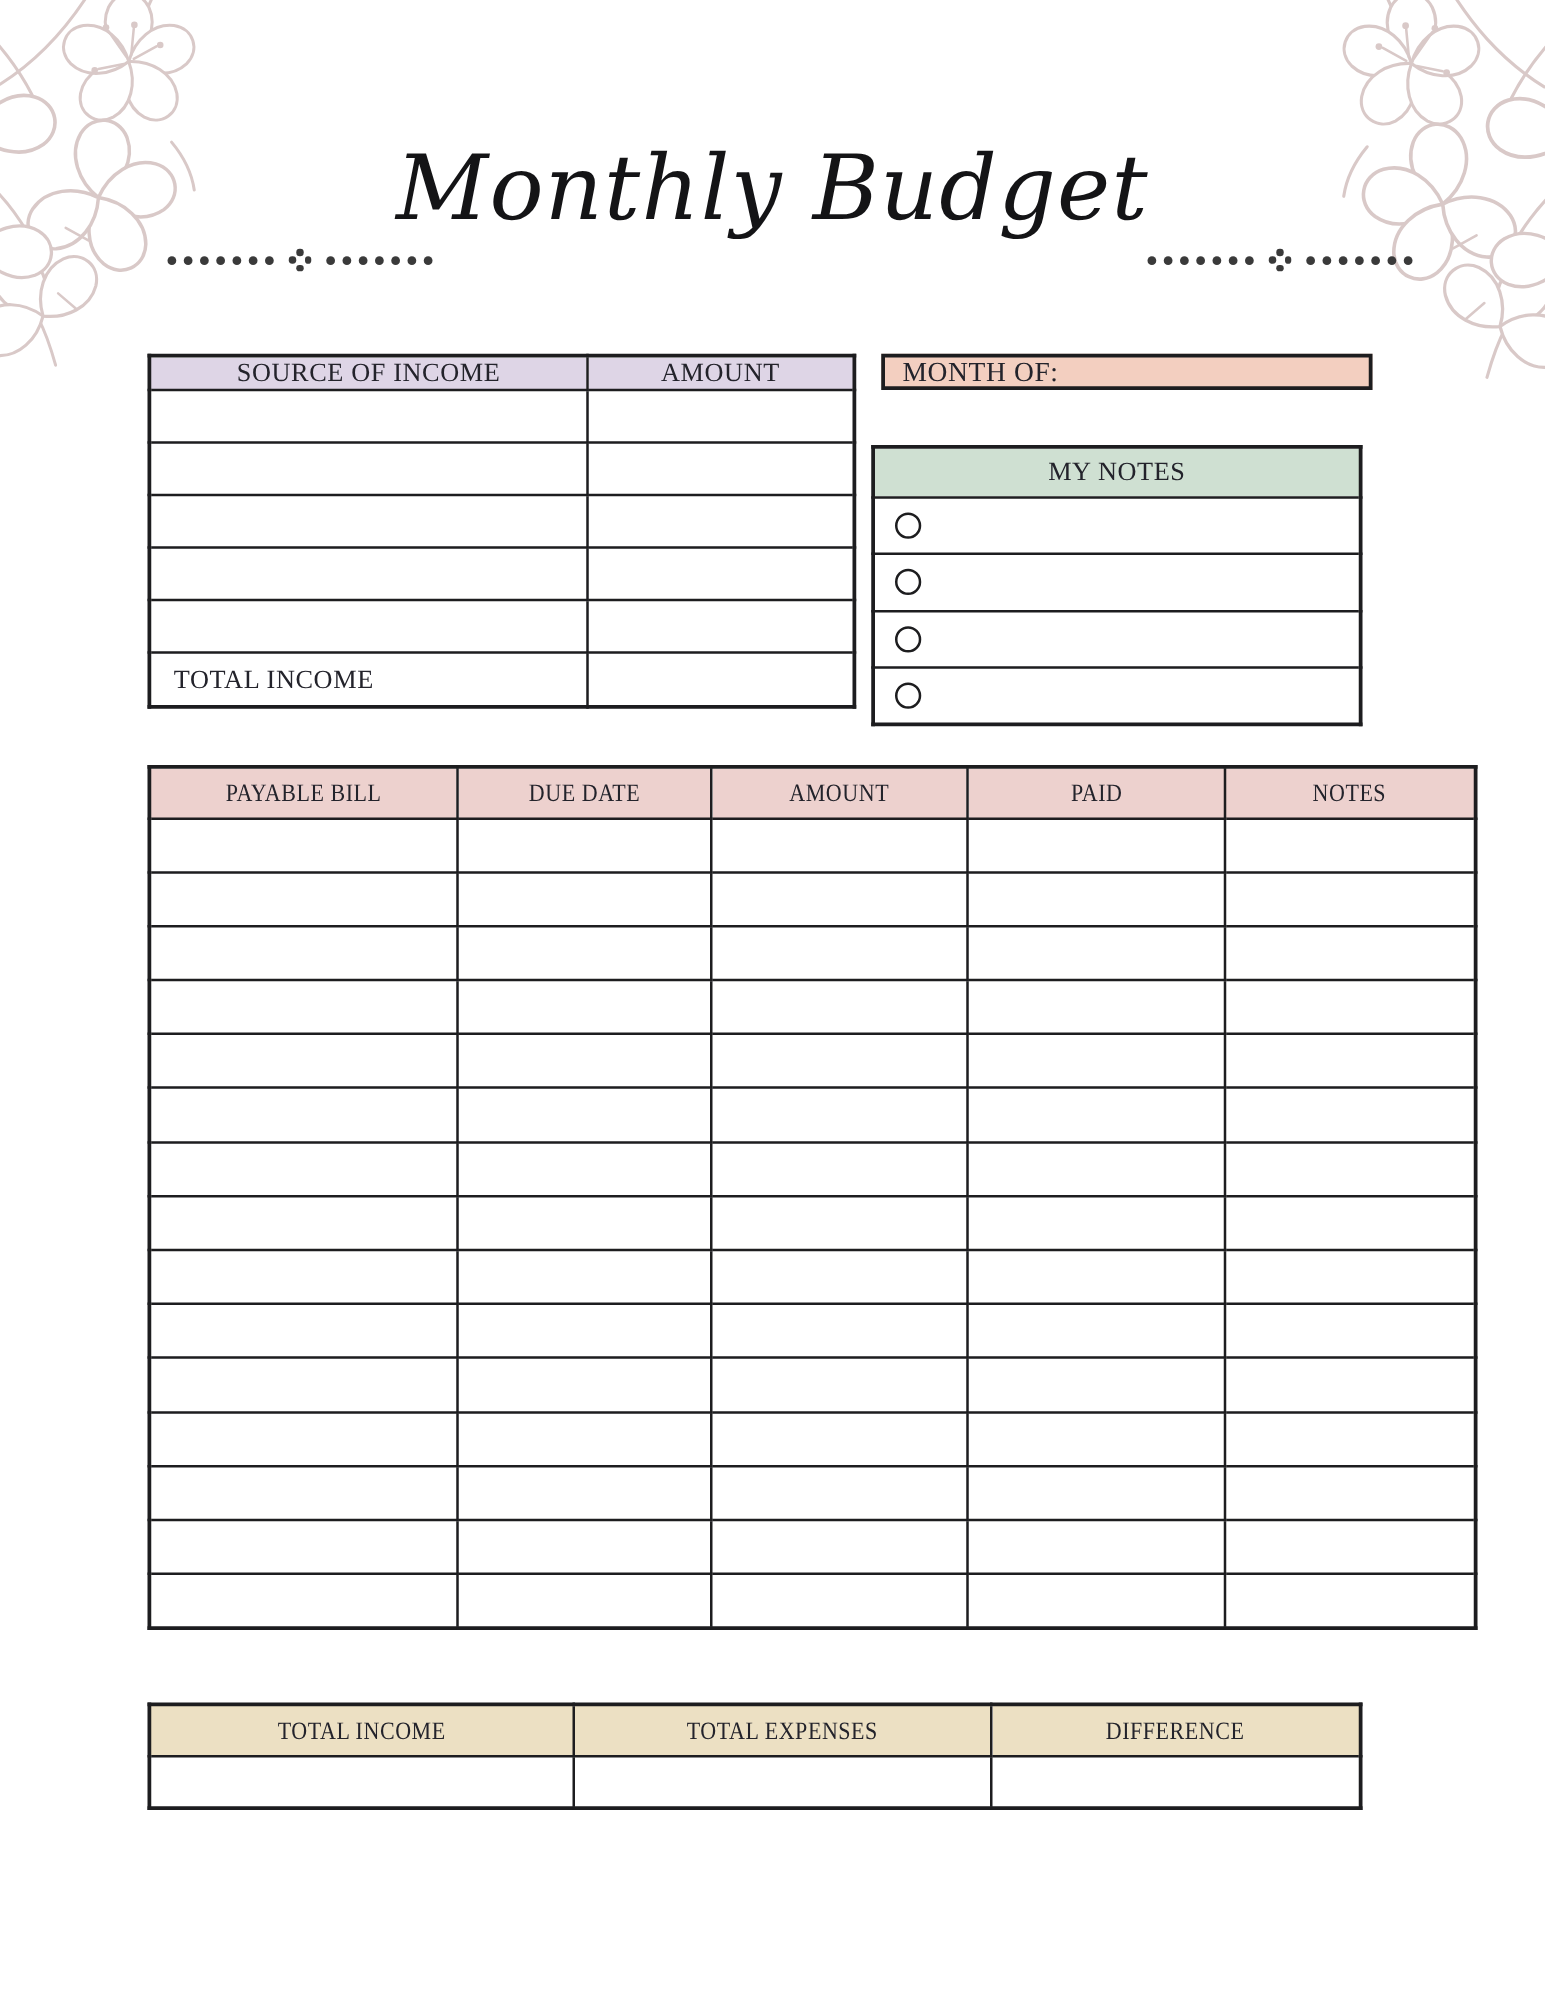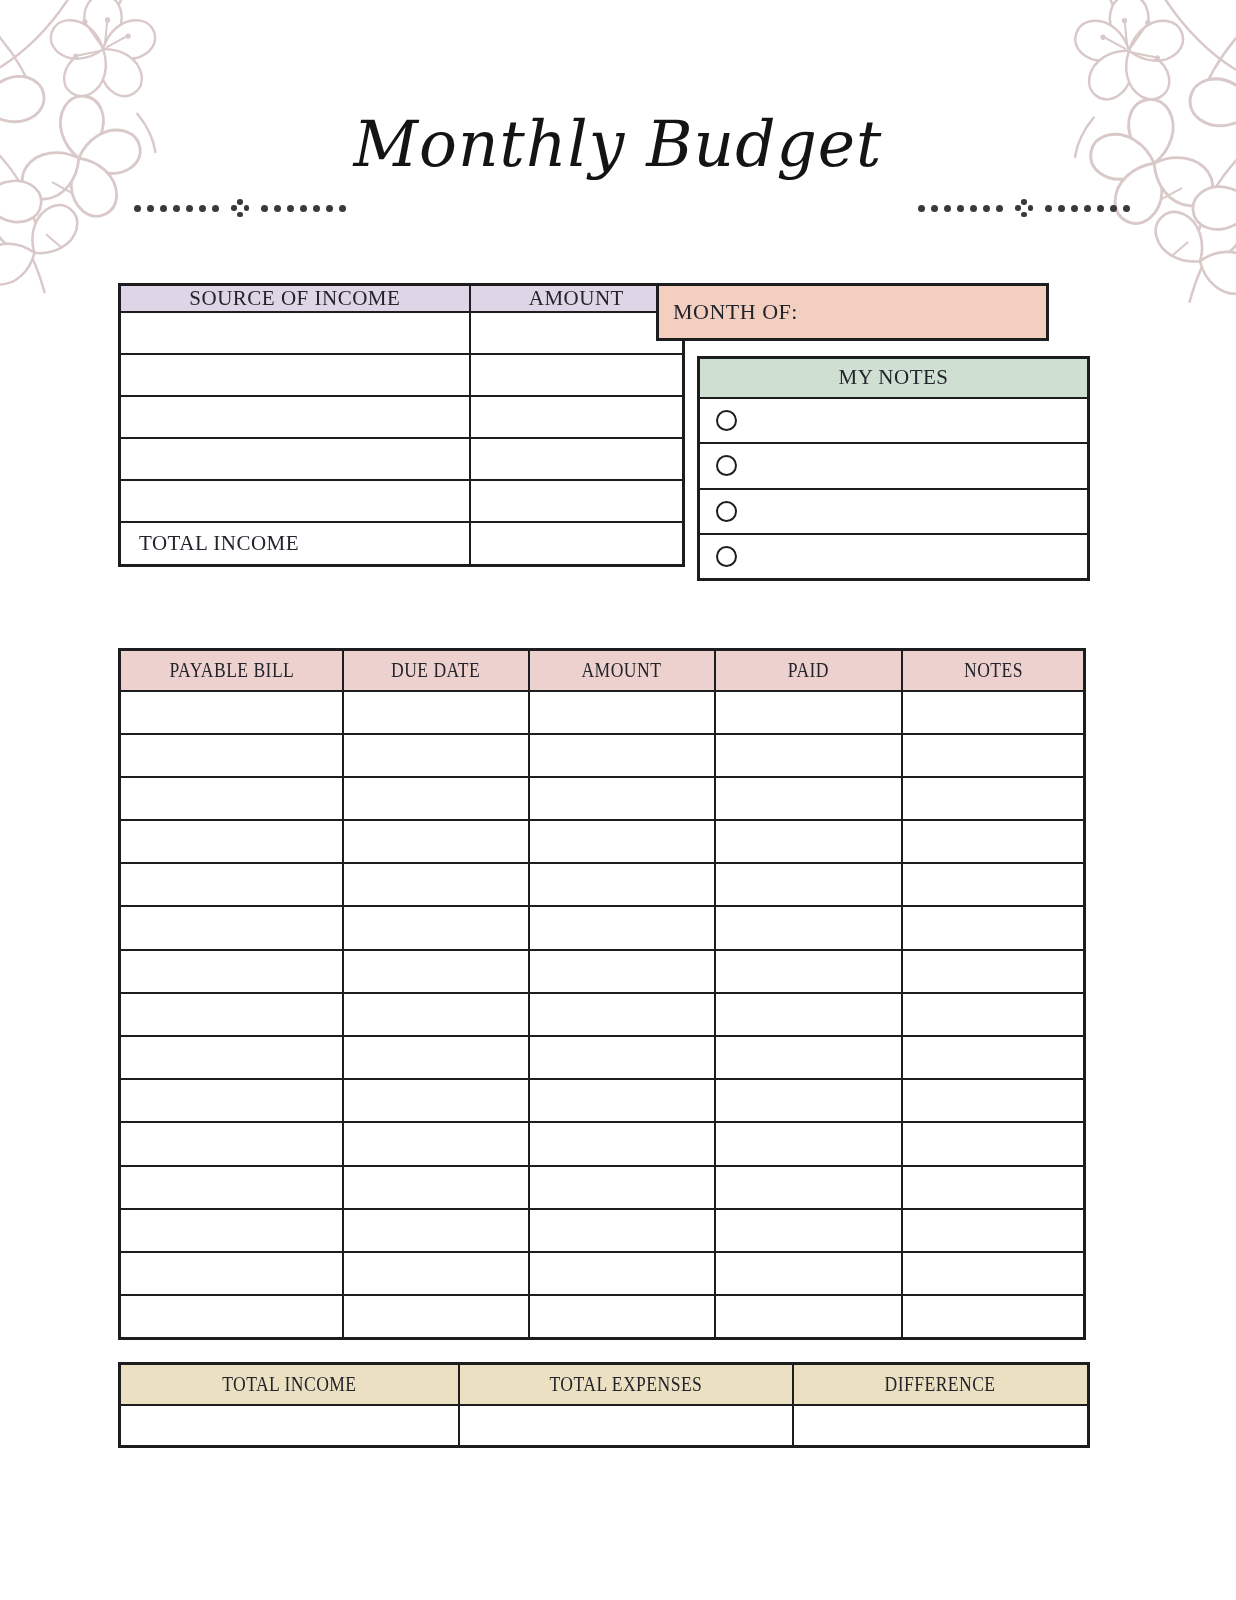--- a/index.html
+++ b/index.html
@@ -30,21 +30,21 @@
   
   .title-wrap{
     position:absolute;left:0;right:0;top:104px;
     text-align:center;
   }
   .title-wrap h1{
     margin:0;
     font-family:"DejaVu Serif", serif;
     font-style:italic;
     font-weight:500;
-    font-size:63px;
+    font-size:72px;
     line-height:1.3;
     color:#141416;
     letter-spacing:1px;
   }
   .orn{
     position:absolute;top:199px;
     display:flex;align-items:center;gap:6px;
     height:18px;
   }
   .orn-left{left:134px;}
@@ -78,39 +78,39 @@
   
   .income{left:118px;top:283px;width:567px;}
   .income thead tr{height:27px;background:var(--income-header-bg);}
   .income tbody tr{height:42px;background:#ffffff;}
   .income tfoot tr{height:43px;background:#ffffff;}
   .income .total-label{
     text-align:left;font-size:21px;padding-left:18px;letter-spacing:0.5px;
   }
   
   .month-box{
-    position:absolute;left:656px;top:283px;width:393px;height:58px;
+    position:absolute;left:705px;top:283px;width:393px;height:29px;
     box-sizing:border-box;
     background:var(--month-of-bg);
     border:3px solid var(--table-border);
     display:flex;align-items:center;
   }
   .month-box .label{font-size:22px;padding-left:14px;letter-spacing:0.5px;}
   .month-box .fill{flex:1;height:100%;}
   
   .goals{left:697px;top:356px;width:393px;}
   .goals thead tr{height:40px;background:var(--goals-header-bg);}
   .goals tbody tr{height:45.5px;background:#ffffff;}
   .goals td{text-align:left;}
   .goal-circle{
     display:inline-block;width:17px;height:17px;border-radius:50%;
     border:2px solid #1D1D1F;margin-left:16px;vertical-align:middle;background:#fff;
   }
   
-  .bills{left:118px;top:612px;width:968px;margin-top:36px;}
+  .bills{left:118px;top:612px;width:1064px;}
   .bills thead tr{height:41px;background:var(--bills-header-bg);}
   .bills tbody tr{height:43.2px;background:#ffffff;}
   
   .summary{left:118px;top:1362px;width:972px;}
   .summary thead tr{height:41px;background:var(--summary-header-bg);}
   .summary tbody tr{height:42px;background:#ffffff;}
 </style>
 </head>
 <body>
 

